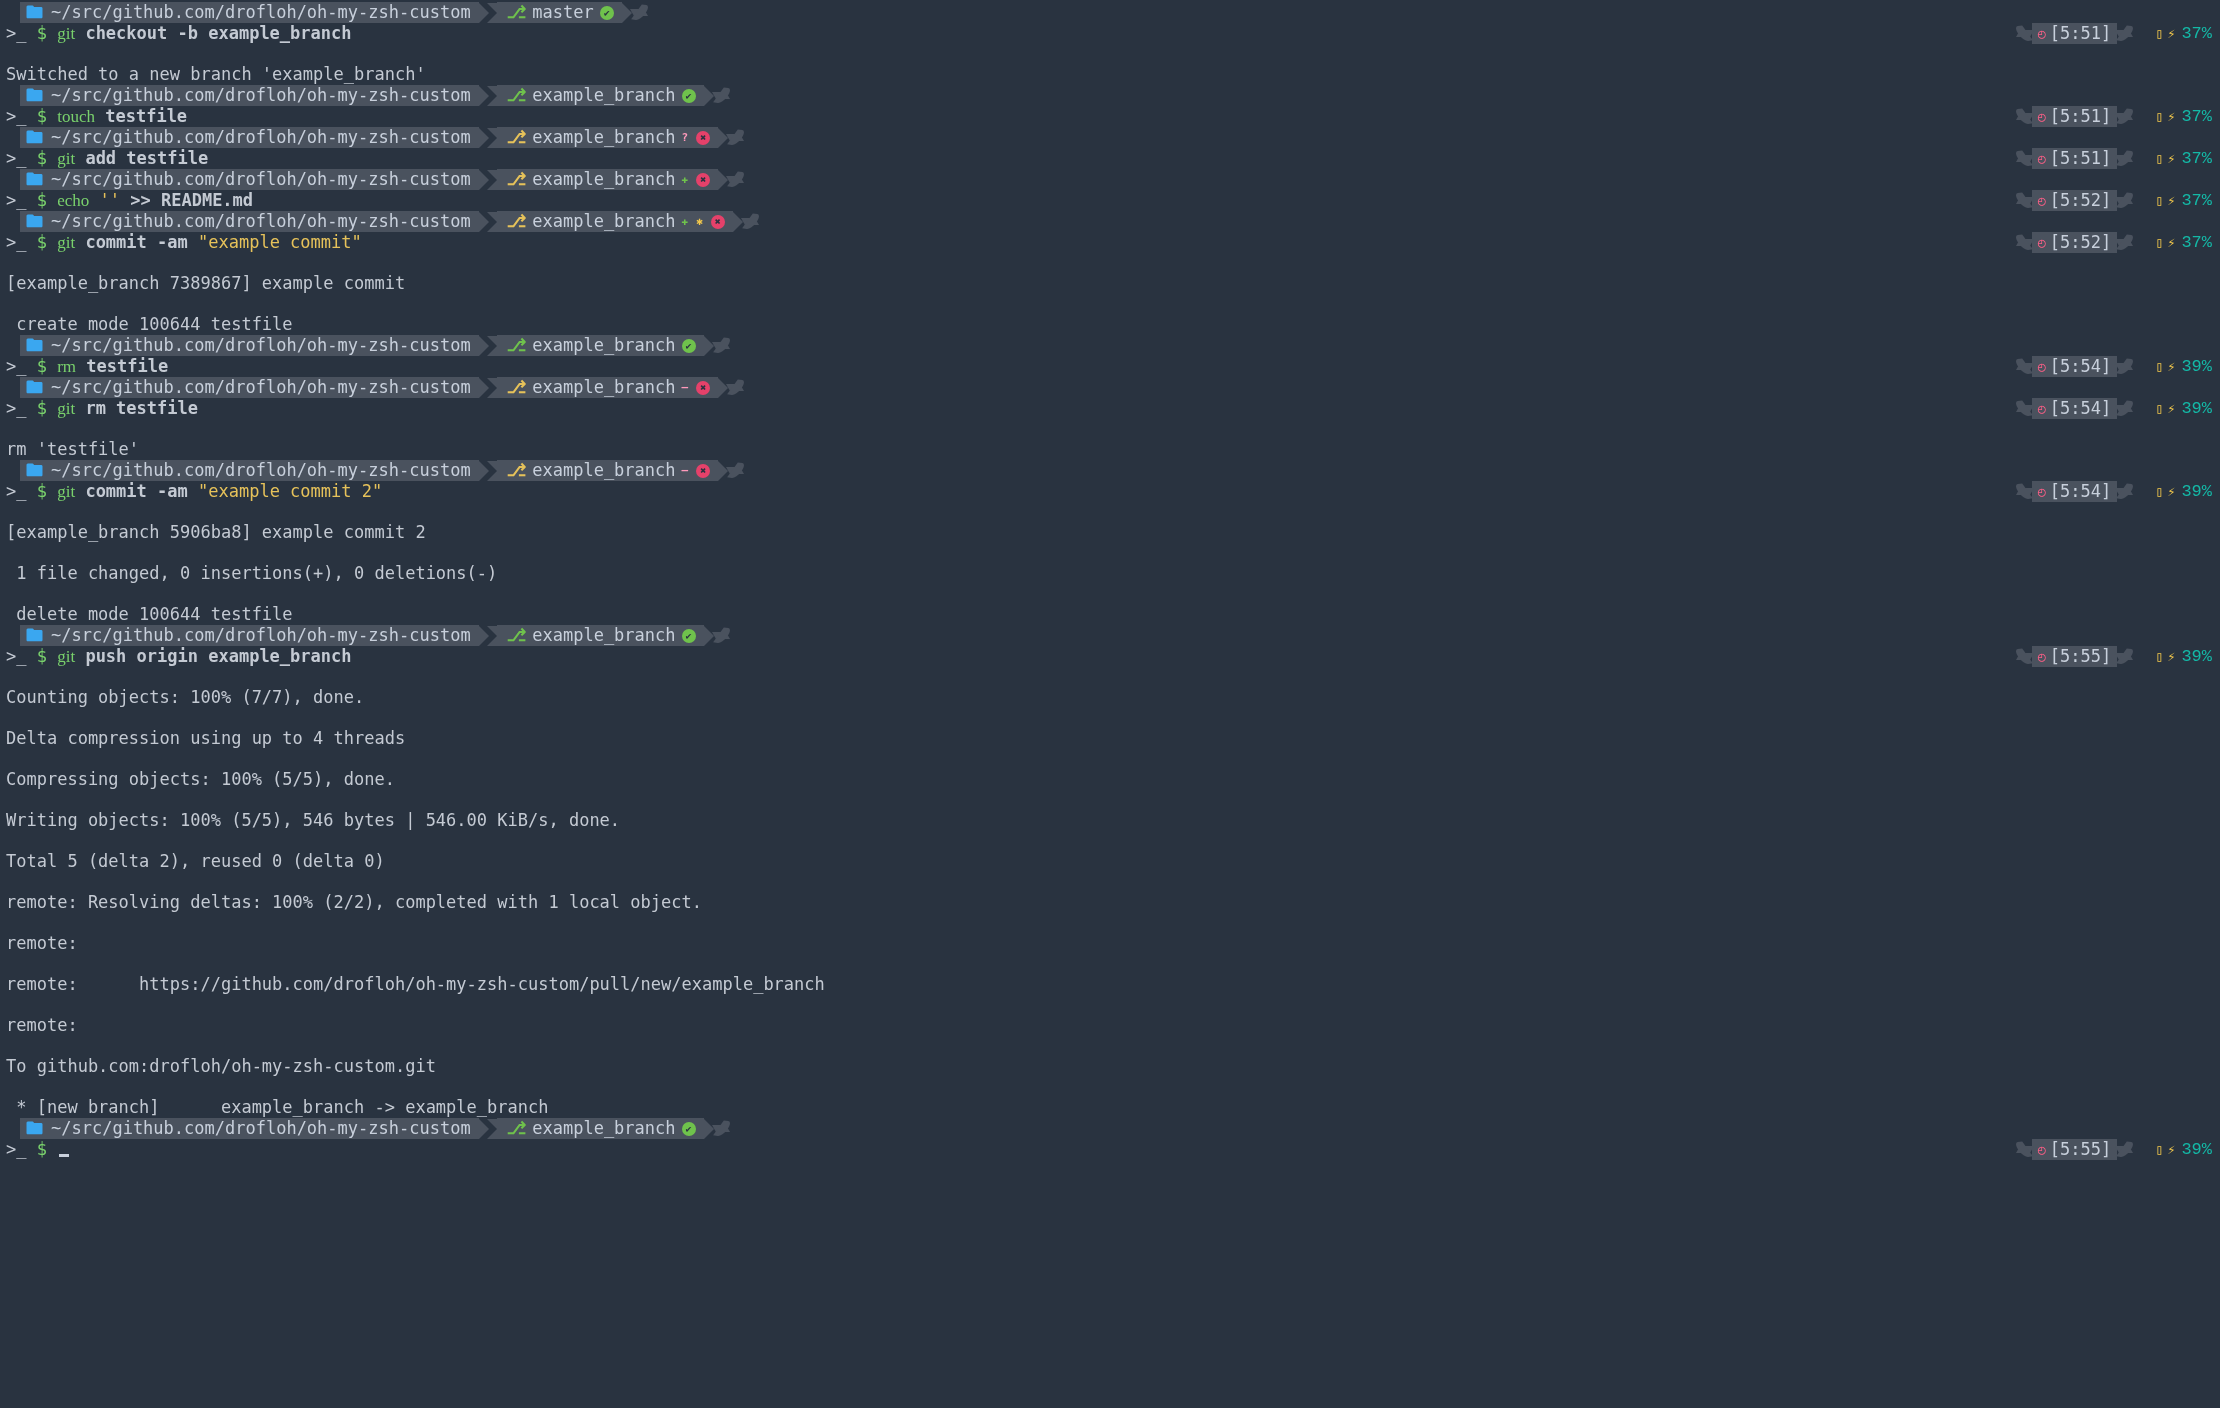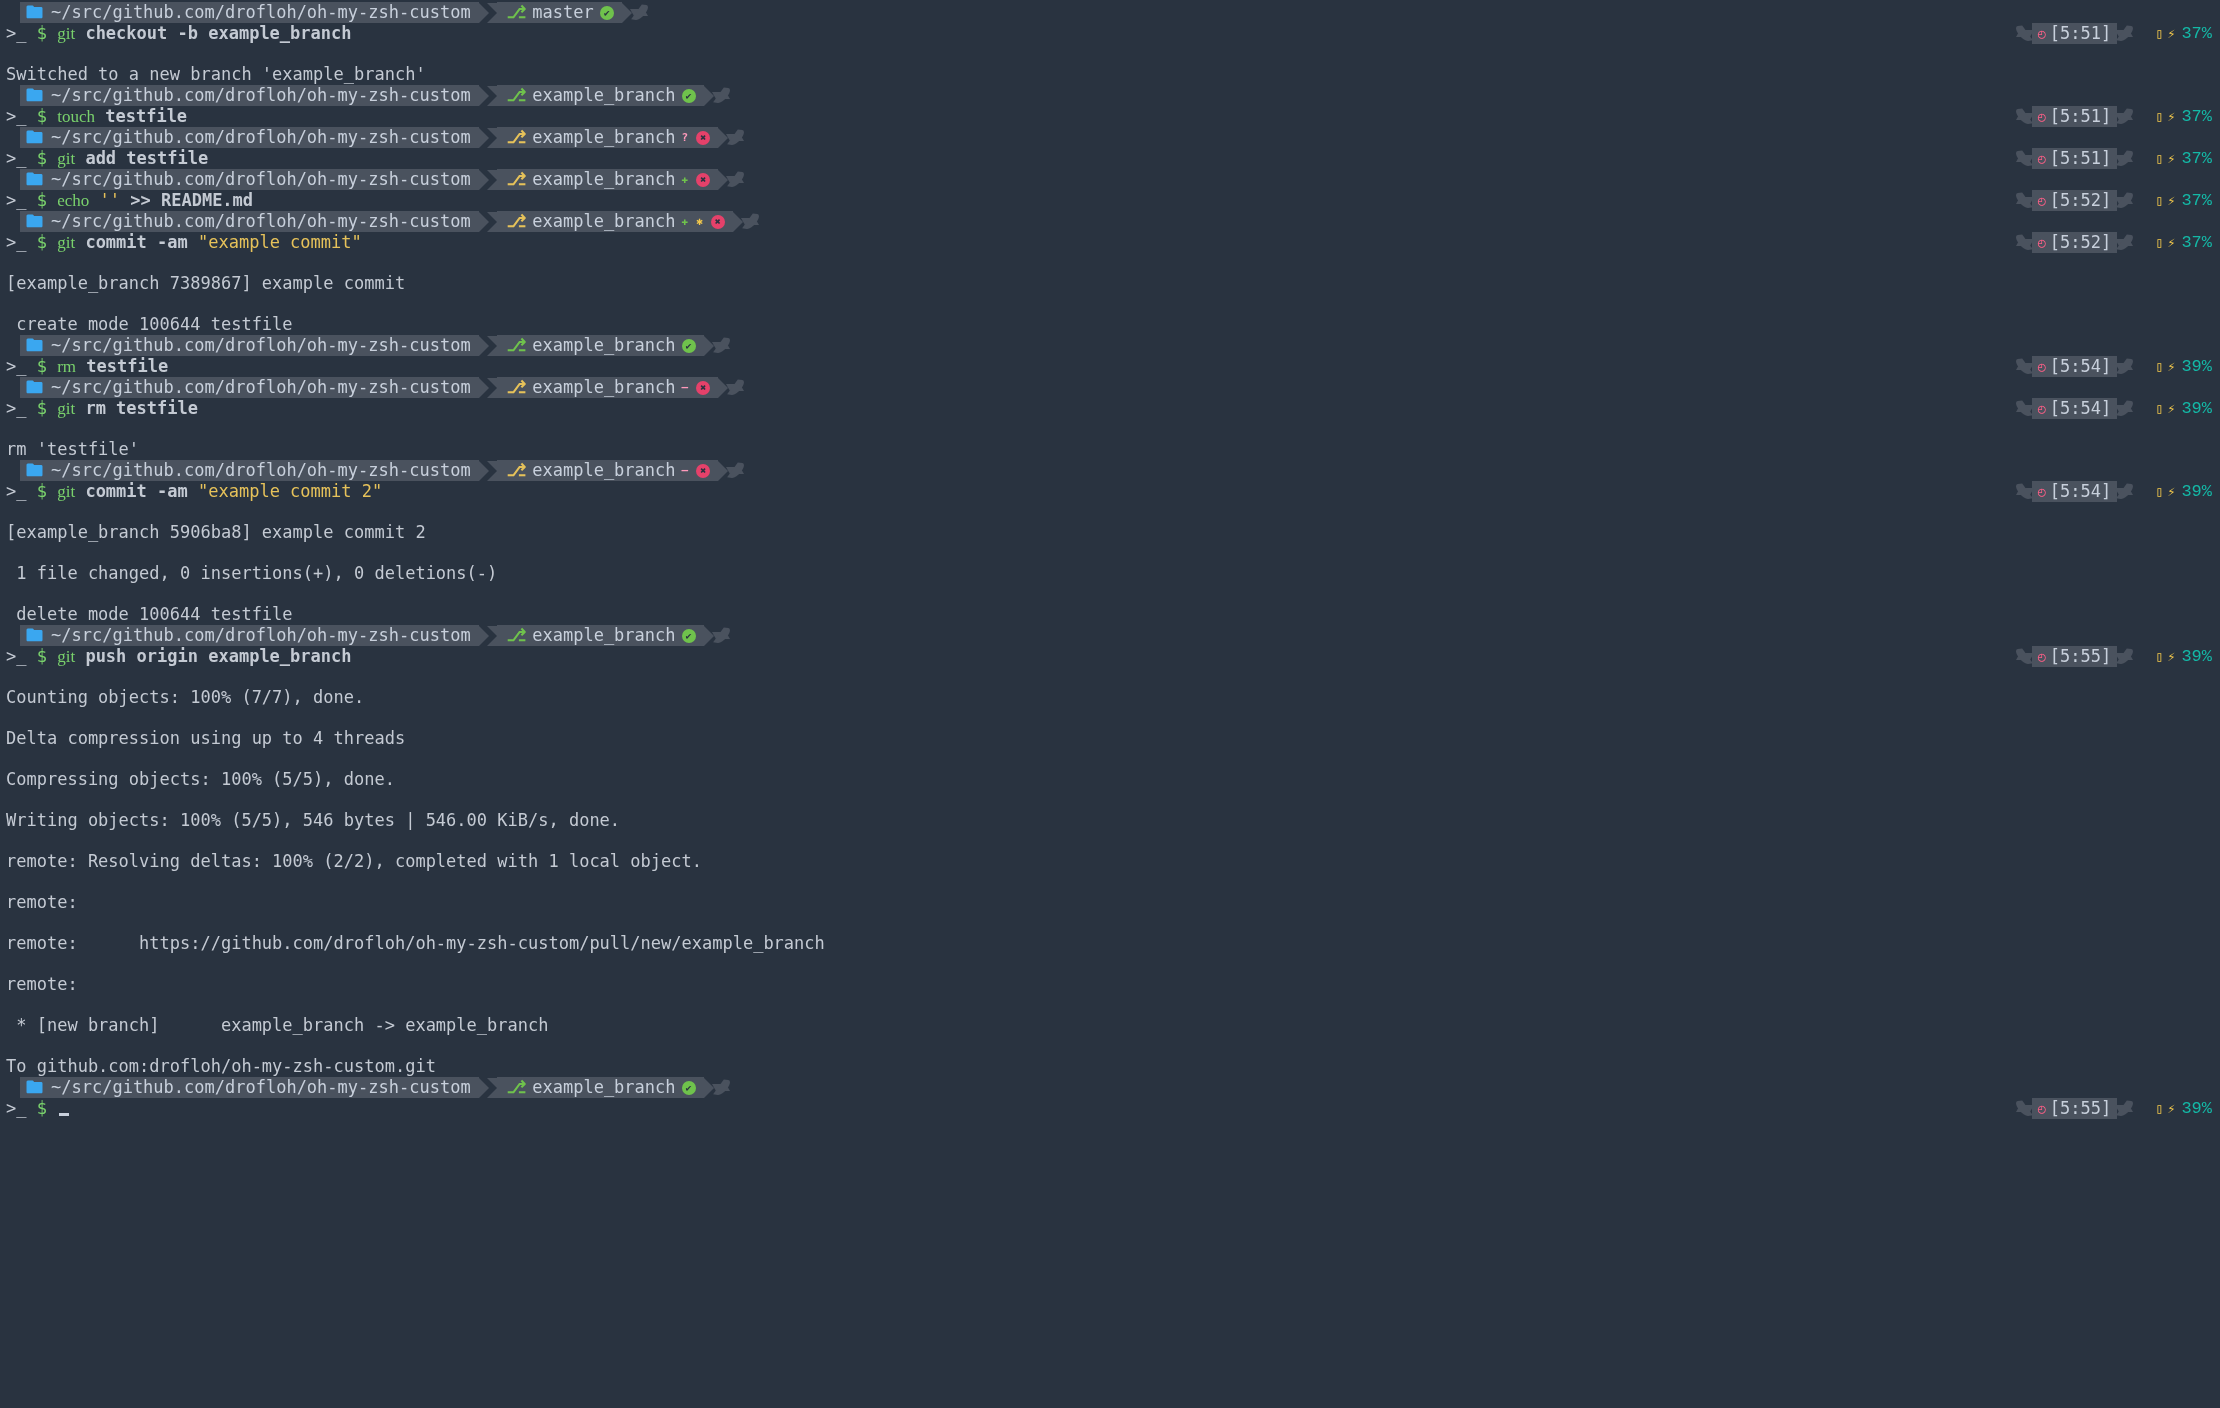--- a/index.html
+++ b/index.html
@@ -265,26 +265,27 @@
     <div class="row prompt"><span class="ps1">&gt;_ </span><span class="dollar">$ </span><span class="cmd">git</span><span class="arg"> push origin example_branch</span><span class="rprompt">
     <span class="flame left"></span>
     <span class="timepill"><span class="clock">◴</span><span>[5:55]</span></span>
     <span class="flame right"></span>
     <span class="batt">▯</span><span class="bolt">⚡</span><span class="pct">39%</span>
   </span></div>
     <div class="row out">Counting objects: 100% (7/7), done.</div>
     <div class="row out">Delta compression using up to 4 threads</div>
     <div class="row out">Compressing objects: 100% (5/5), done.</div>
     <div class="row out">Writing objects: 100% (5/5), 546 bytes | 546.00 KiB/s, done.</div>
+    <div class="row out">Total 5 (delta 2), reused 0 (delta 0)</div>
     <div class="row out">remote: Resolving deltas: 100% (2/2), completed with 1 local object.</div>
     <div class="row out">remote:</div>
     <div class="row out">remote:      https://github.com/drofloh/oh-my-zsh-custom/pull/new/example_branch</div>
     <div class="row out">remote:</div>
+    <div class="row out">To github.com:drofloh/oh-my-zsh-custom.git</div>
     <div class="row out"> * [new branch]      example_branch -&gt; example_branch</div>
-    <div class="row out">To github.com:drofloh/oh-my-zsh-custom.git</div>
     <div class="row"><span class="pill">
     <span class="apple"></span>
     <span class="seg"><span class="folder">🖿</span><span class="fopen"></span><span>~/src/github.com/drofloh/oh-my-zsh-custom</span></span>
     <span class="chev"></span>
     <span class="chev-in"></span>
     <span class="seg seg-branch"><span class="branchsym bar-green">⎇</span><span>example_branch</span><span class="circle c-green">✔</span></span>
     <span class="chev"></span>
     <span class="flame right"></span>
   </span></div>
     <div class="row prompt"><span class="ps1">&gt;_ </span><span class="dollar">$ </span><span class="cursor"></span><span class="rprompt">

